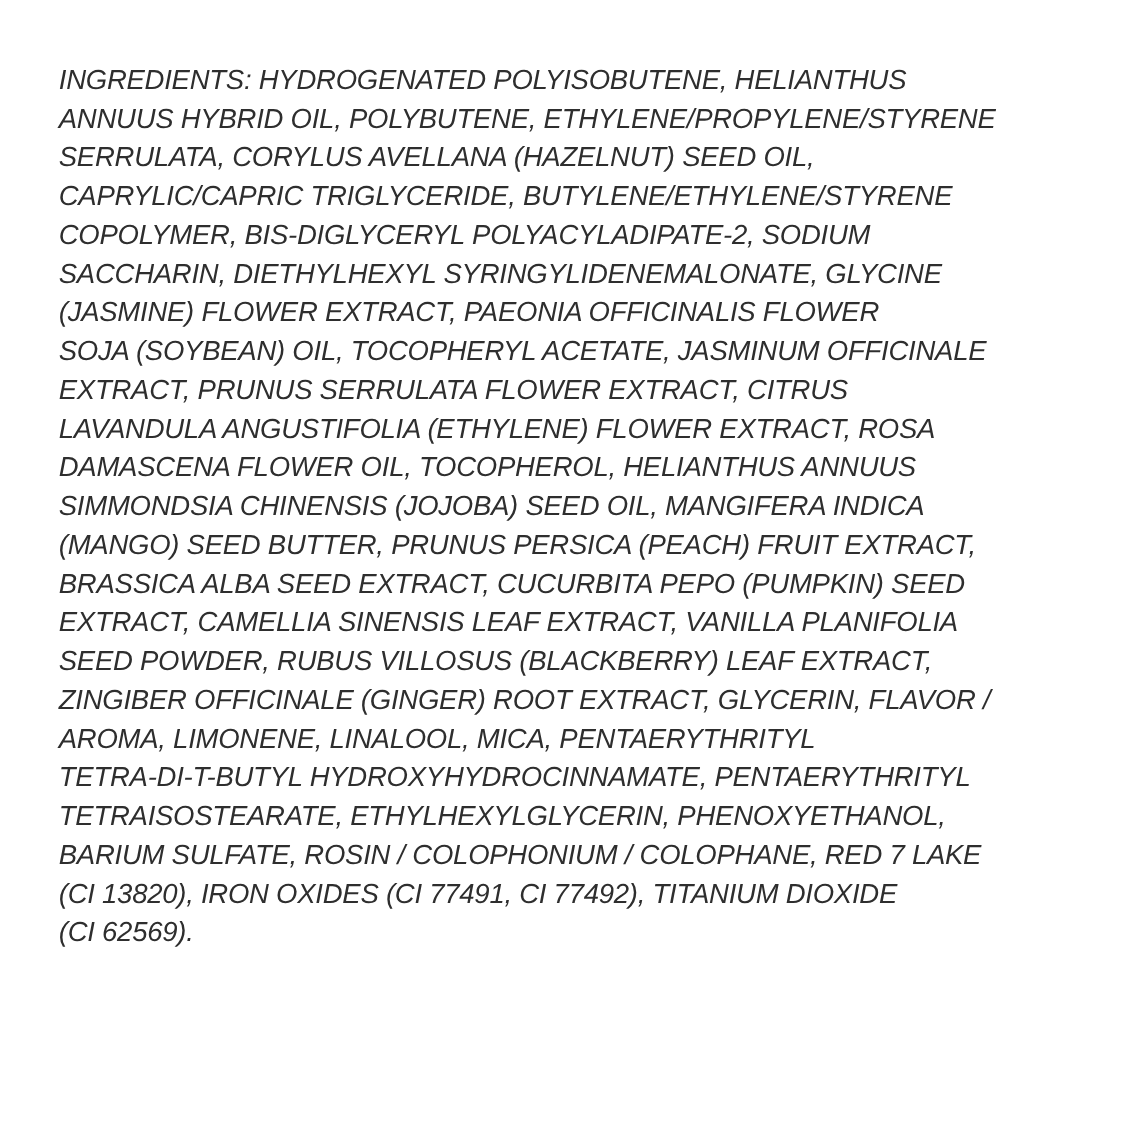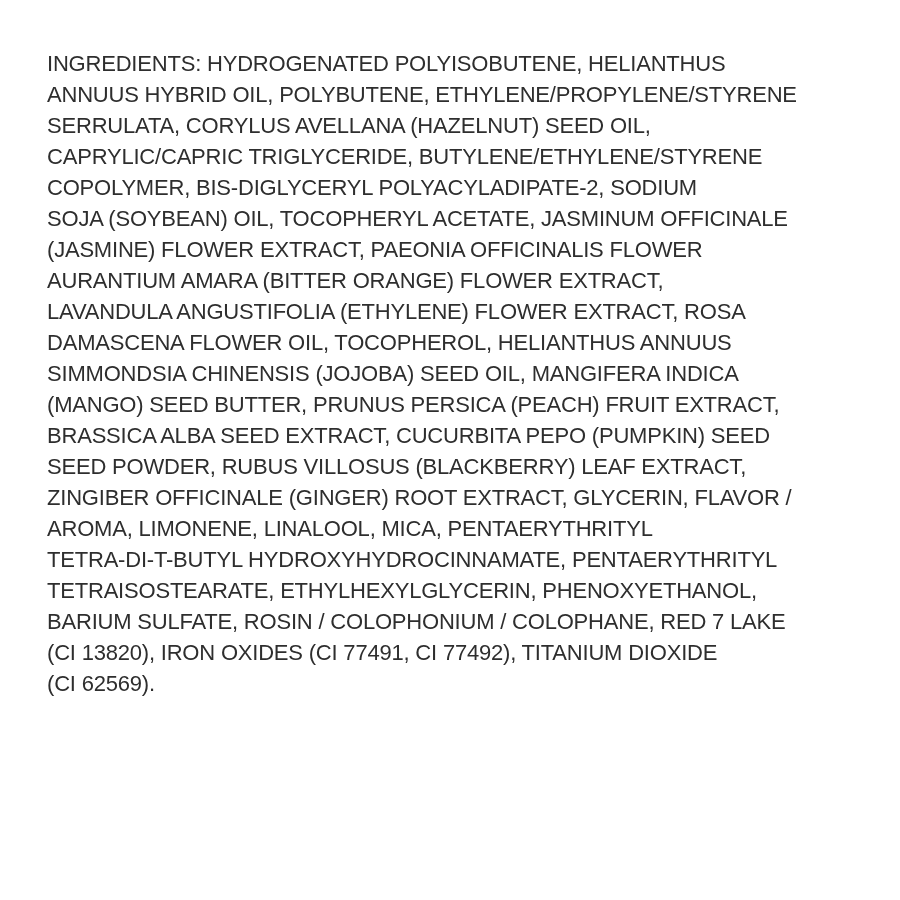--- a/index.html
+++ b/index.html
@@ -22,40 +22,43 @@
   }
   .ingredients-text {
     color: #2e2e2e;
     font-size: 22px;
     line-height: 31px;
     letter-spacing: -0.2px;
     white-space: nowrap;
   }
   .ingredients-text .line {
     height: 31px;
+    font-style: italic;
   }
 </style>
 </head>
 <body>
 
 <div class="ingredients-panel">
   <div class="ingredients-text">
       <div class="line">INGREDIENTS: HYDROGENATED POLYISOBUTENE, HELIANTHUS</div>
       <div class="line">ANNUUS HYBRID OIL, POLYBUTENE, ETHYLENE/PROPYLENE/STYRENE</div>
       <div class="line">SERRULATA, CORYLUS AVELLANA (HAZELNUT) SEED OIL,</div>
       <div class="line">CAPRYLIC/CAPRIC TRIGLYCERIDE, BUTYLENE/ETHYLENE/STYRENE</div>
       <div class="line">COPOLYMER, BIS-DIGLYCERYL POLYACYLADIPATE-2, SODIUM</div>
+      <div class="line">SACCHARIN, DIETHYLHEXYL SYRINGYLIDENEMALONATE, GLYCINE</div>
+      <div class="line">(JASMINE) FLOWER EXTRACT, PAEONIA OFFICINALIS FLOWER</div>
       <div class="line">SOJA (SOYBEAN) OIL, TOCOPHERYL ACETATE, JASMINUM OFFICINALE</div>
-      <div class="line">(JASMINE) FLOWER EXTRACT, PAEONIA OFFICINALIS FLOWER</div>
-      <div class="line">AURANTIUM AMARA (BITTER ORANGE) FLOWER EXTRACT,</div>
+      <div class="line">EXTRACT, PRUNUS SERRULATA FLOWER EXTRACT, CITRUS</div>
       <div class="line">LAVANDULA ANGUSTIFOLIA (ETHYLENE) FLOWER EXTRACT, ROSA</div>
       <div class="line">DAMASCENA FLOWER OIL, TOCOPHEROL, HELIANTHUS ANNUUS</div>
       <div class="line">SIMMONDSIA CHINENSIS (JOJOBA) SEED OIL, MANGIFERA INDICA</div>
       <div class="line">(MANGO) SEED BUTTER, PRUNUS PERSICA (PEACH) FRUIT EXTRACT,</div>
       <div class="line">BRASSICA ALBA SEED EXTRACT, CUCURBITA PEPO (PUMPKIN) SEED</div>
+      <div class="line">EXTRACT, CAMELLIA SINENSIS LEAF EXTRACT, VANILLA PLANIFOLIA</div>
       <div class="line">SEED POWDER, RUBUS VILLOSUS (BLACKBERRY) LEAF EXTRACT,</div>
       <div class="line">ZINGIBER OFFICINALE (GINGER) ROOT EXTRACT, GLYCERIN, FLAVOR /</div>
       <div class="line">AROMA, LIMONENE, LINALOOL, MICA, PENTAERYTHRITYL</div>
       <div class="line">TETRA-DI-T-BUTYL HYDROXYHYDROCINNAMATE, PENTAERYTHRITYL</div>
       <div class="line">TETRAISOSTEARATE, ETHYLHEXYLGLYCERIN, PHENOXYETHANOL,</div>
       <div class="line">BARIUM SULFATE, ROSIN / COLOPHONIUM / COLOPHANE, RED 7 LAKE</div>
       <div class="line">(CI 13820), IRON OXIDES (CI 77491, CI 77492), TITANIUM DIOXIDE</div>
       <div class="line">(CI 62569).</div>
     </div>
 </div>

